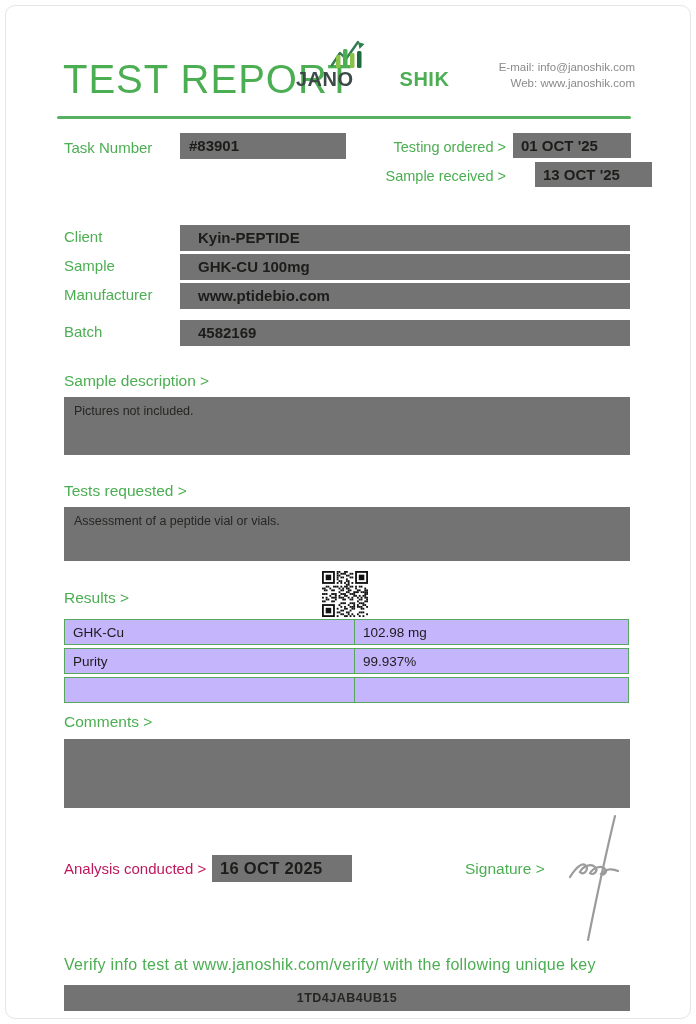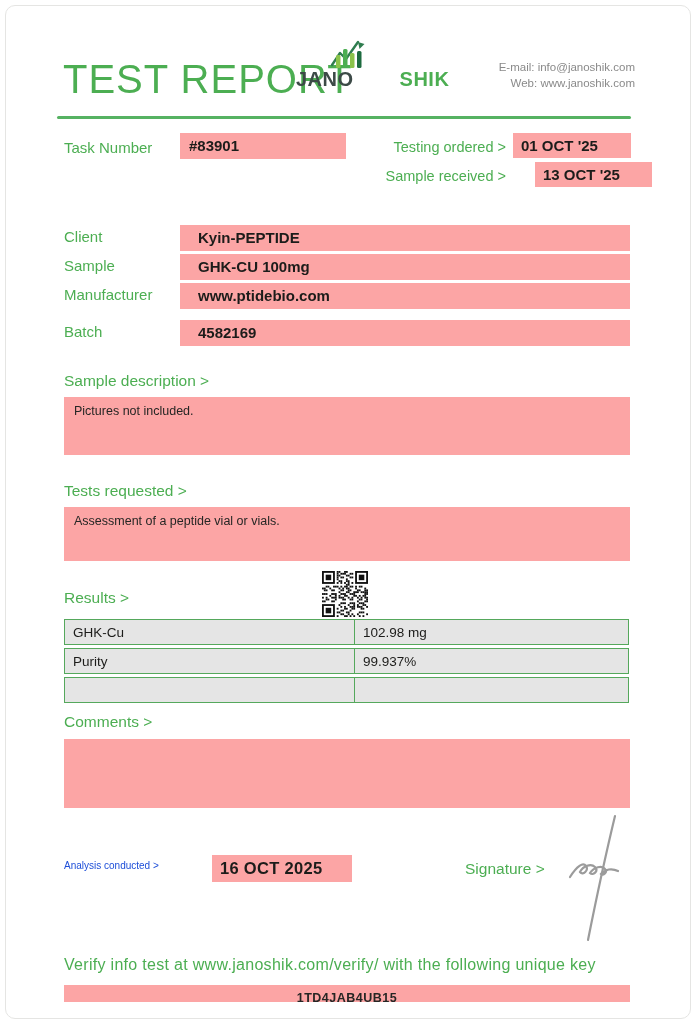--- a/index.html
+++ b/index.html
@@ -2,21 +2,21 @@
 <html><head>
 <meta charset="utf-8">
 <style>
   html,body { margin:0; padding:0; background:#fff; }
   .page {
     position:relative; width:696px; height:1024px; background:#ffffff;
     font-family:"Liberation Sans", sans-serif; overflow:hidden;
     -webkit-font-smoothing:antialiased;
   }
   .frame { position:absolute; inset:5px; border:1px solid #e5e5e3; border-radius:10px; pointer-events:none; }
-  .fieldbox { background:#fca5a5; }
+  .fieldbox { background:#737373; }
 
   
   .title { position:absolute; left:63px; top:57px; font-size:40px; font-weight:400; letter-spacing:1px; color:#4cae52; white-space:nowrap; }
   .logo { position:absolute; left:296px; top:37px; width:106px; text-align:center; }
   .logo-icon { display:block; margin:0 auto; }
   .logo-text { font-size:20px; font-weight:700; letter-spacing:0.5px; margin-top:-1px; white-space:nowrap; }
   .logo-jano { color:#3c4a47;text-align:right; }
   .logo-shik { color:#4cae52;margin-left:46px; }
   .contact { position:absolute; right:61px; top:59px; text-align:right; font-size:11.5px; color:#8a8a8a; line-height:16px; white-space:nowrap; }
   .divider { position:absolute; left:57px; top:116px; width:574px; height:3px; background:#56b262; border-radius:2px; }
@@ -34,33 +34,33 @@
   .info-label { position:absolute; left:64px; top:3px; font-size:15px; color:#4cae52; }
   .info-value { position:absolute; left:180px; top:0; width:450px; height:26px; line-height:26px; padding-left:18px; box-sizing:border-box; font-size:15px; font-weight:600; color:#1c1c1a; }
 
   
   .sec-title { position:absolute; left:64px; font-size:15.5px; color:#4cae52; white-space:nowrap; }
   .sec-box { position:absolute; left:64px; width:566px; box-sizing:border-box; padding:7px 10px; font-size:12.5px; color:#262624; }
 
   
   .qr { position:absolute; left:322px; top:571px; width:46px; height:46px; }
   .results-table { position:absolute; left:64px; top:616px; width:565px; border-collapse:separate; border-spacing:0 3px; }
-  .results-table td { height:24px; border:1px solid #55a85c; background:#e5e5e5; font-size:13.5px; color:#1c1c1a; padding:0 0 0 8px; }
+  .results-table td { height:24px; border:1px solid #55a85c; background:#c4b5fd; font-size:13.5px; color:#1c1c1a; padding:0 0 0 8px; }
   .results-table td.result-cell { border-left:none; }
   .results-table td.analyte-cell { width:281px; border-right:1px solid #55a85c; }
 
   
-  .analysis-label { position:absolute; left:64px; top:860px; font-size:10px; color:#1d4ed8; white-space:nowrap; }
+  .analysis-label { position:absolute; left:64px; top:860px; font-size:15px; color:#be185d; white-space:nowrap; }
   .analysis-box { position:absolute; left:212px; top:855px; width:140px; height:27px; line-height:27px; padding-left:8px; box-sizing:border-box; font-size:16.5px; font-weight:700; color:#1c1c1a; letter-spacing:0.3px; }
   .signature-label { position:absolute; left:465px; top:860px; font-size:15.5px; color:#4cae52; white-space:nowrap; }
   .signature { position:absolute; left:552px; top:813px; }
 
   
   .verify-text { position:absolute; left:64px; top:956px; font-size:16px; color:#4cae52; letter-spacing:0.3px; white-space:nowrap; }
-  .key-box { position:absolute; left:64px; top:985px; width:566px; height:17px; line-height:27px; text-align:center; font-size:12.5px; font-weight:600; letter-spacing:0.5px; color:#262624; }
+  .key-box { position:absolute; left:64px; top:985px; width:566px; height:26px; line-height:27px; text-align:center; font-size:12.5px; font-weight:600; letter-spacing:0.5px; color:#262624; }
 </style>
 </head>
 <body>
 
 <div class="page">
   <div class="frame"></div>
 
   <div class="title">TEST REPORT</div>
 
   <div class="logo">

